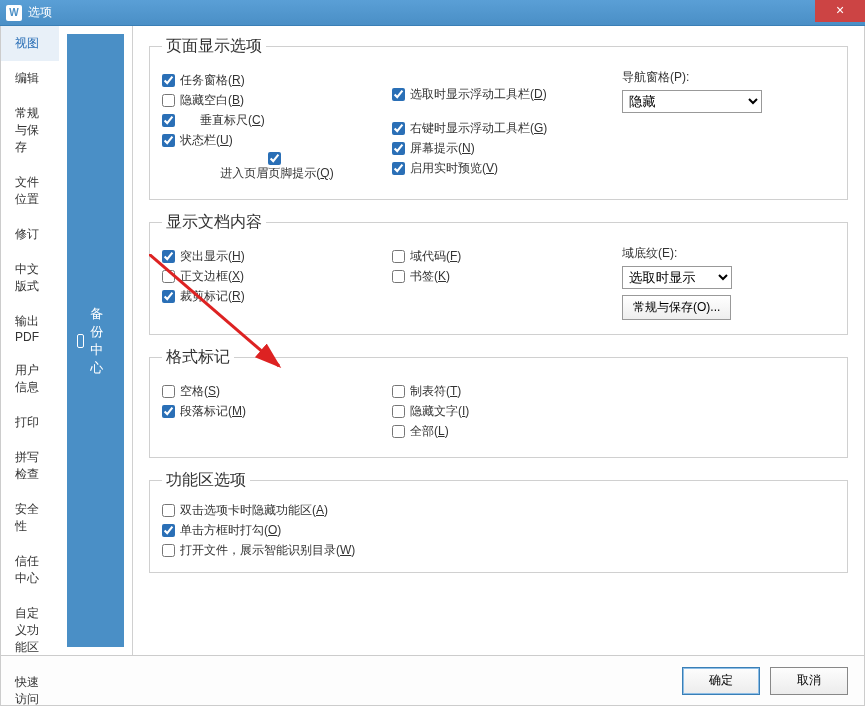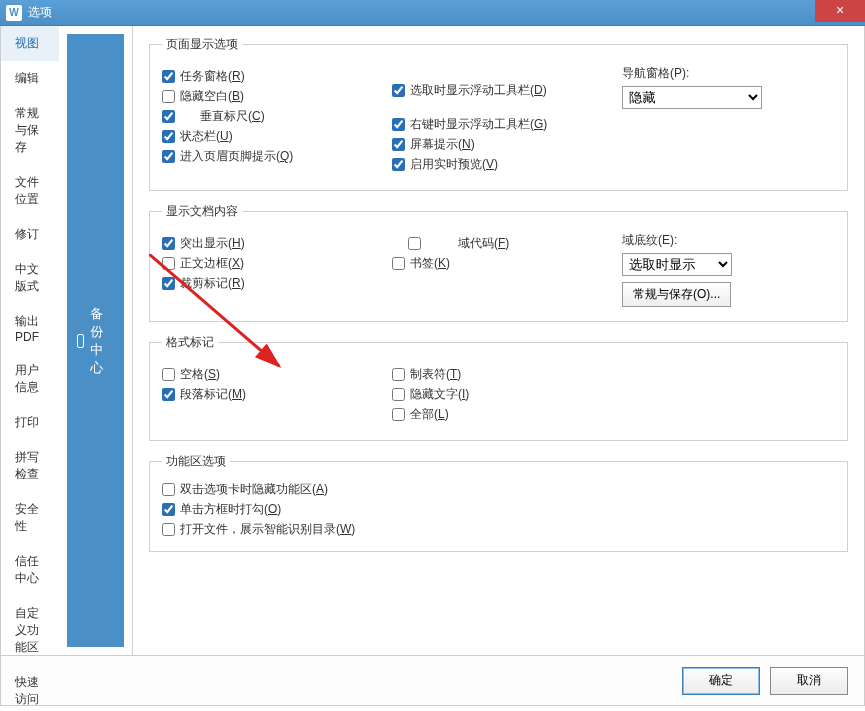--- a/index.html
+++ b/index.html
@@ -10,21 +10,21 @@
 .close-btn { position: absolute; right: 0; top: -2px; width: 50px; height: 24px; background: #c44; color: #fff; display: flex; align-items: center; justify-content: center; font-size: 14px; border-top-left-radius: 0; cursor: pointer; }
 .container { display: flex; height: 630px; border: 1px solid #ccc; border-top: none; }
 .sidebar { width: 132px; background: #fff; border-right: 1px solid #d0d0d0; display: flex; flex-direction: row; }
 .sidebar-item { padding: 9px 14px; cursor: pointer; color: #333; }
 .sidebar-item.active { background: #e8f0f8; color: #2a6fb6; }
 .sidebar-spacer { flex: 1; }
 .backup-btn { margin: 8px; padding: 10px; background: #4a8fc6; color: #fff; display: flex; align-items: center; justify-content: center; cursor: pointer; font-size: 13px; }
 .backup-icon { width: 14px; height: 14px; border: 1.5px solid #fff; border-radius: 2px; margin-right: 6px; display: inline-block; position: relative; }
 .content { flex: 1; padding: 10px 16px; overflow: auto; position: relative; }
 fieldset { border: 1px solid #d0d0d0; margin-bottom: 12px; padding: 8px 12px 10px 12px; }
-legend { padding: 0 4px; font-size: 12px; color: #333; }
+legend { padding: 0 4px; font-size: 16px; color: #333; }
 .row { display: flex; margin: 4px 0; }
 .col1 { width: 230px; }
 .col2 { width: 230px; }
 .col3 { flex: 1; }
 .check-item { display: flex; align-items: center; white-space: nowrap; }
 .check-item input[type=checkbox] { margin-right: 5px; accent-color: #2a6fb6; }
 .check-item label { cursor: pointer; }
 .check-item u { text-decoration: underline; }
 .field-label { margin-bottom: 4px; display: block; }
 select { width: 140px; padding: 2px; border: 1px solid #999; background: #fff; }
@@ -92,21 +92,21 @@
               <label>隐藏空白(<u>B</u>)</label>
             </div>
             <div class="check-item" style="margin: 3px 0px; gap: 20px;">
               <input type="checkbox" checked="" style="">
               <label>垂直标尺(<u>C</u>)</label>
             </div>
             <div class="check-item" style="margin: 3px 0px;">
               <input type="checkbox" checked="" style="">
               <label>状态栏(<u>U</u>)</label>
             </div>
-            <div class="check-item" style="margin: 3px 0px;">
+            <div class="check-item" style="margin: 3px 0px; flex-direction: column;">
               <input type="checkbox" checked="" style="">
               <label>进入页眉页脚提示(<u>Q</u>)</label>
             </div>
           </div>
         <div class="col2" id="pd-col2">
             <div class="check-item" style="margin: 17px 0px;">
               <input type="checkbox" checked="" style="">
               <label>选取时显示浮动工具栏(<u>D</u>)</label>
             </div>
             <div class="check-item" style="margin: 3px 0px;">
@@ -142,21 +142,21 @@
             <div class="check-item" style="margin: 3px 0px;">
               <input type="checkbox" style="">
               <label>正文边框(<u>X</u>)</label>
             </div>
             <div class="check-item" style="margin: 3px 0px;">
               <input type="checkbox" checked="" style="">
               <label>裁剪标记(<u>R</u>)</label>
             </div>
           </div>
         <div class="col2" id="dc-col2">
-            <div class="check-item" style="margin: 3px 16px; gap: 32px;">
+            <div class="check-item" style="margin: 3px 0px;">
               <input type="checkbox" style="">
               <label>域代码(<u>F</u>)</label>
             </div>
             <div class="check-item" style="margin: 3px 0px;">
               <input type="checkbox" style="">
               <label>书签(<u>K</u>)</label>
             </div>
           </div>
         <div class="col3">
           <span class="field-label">域底纹(E):</span>

